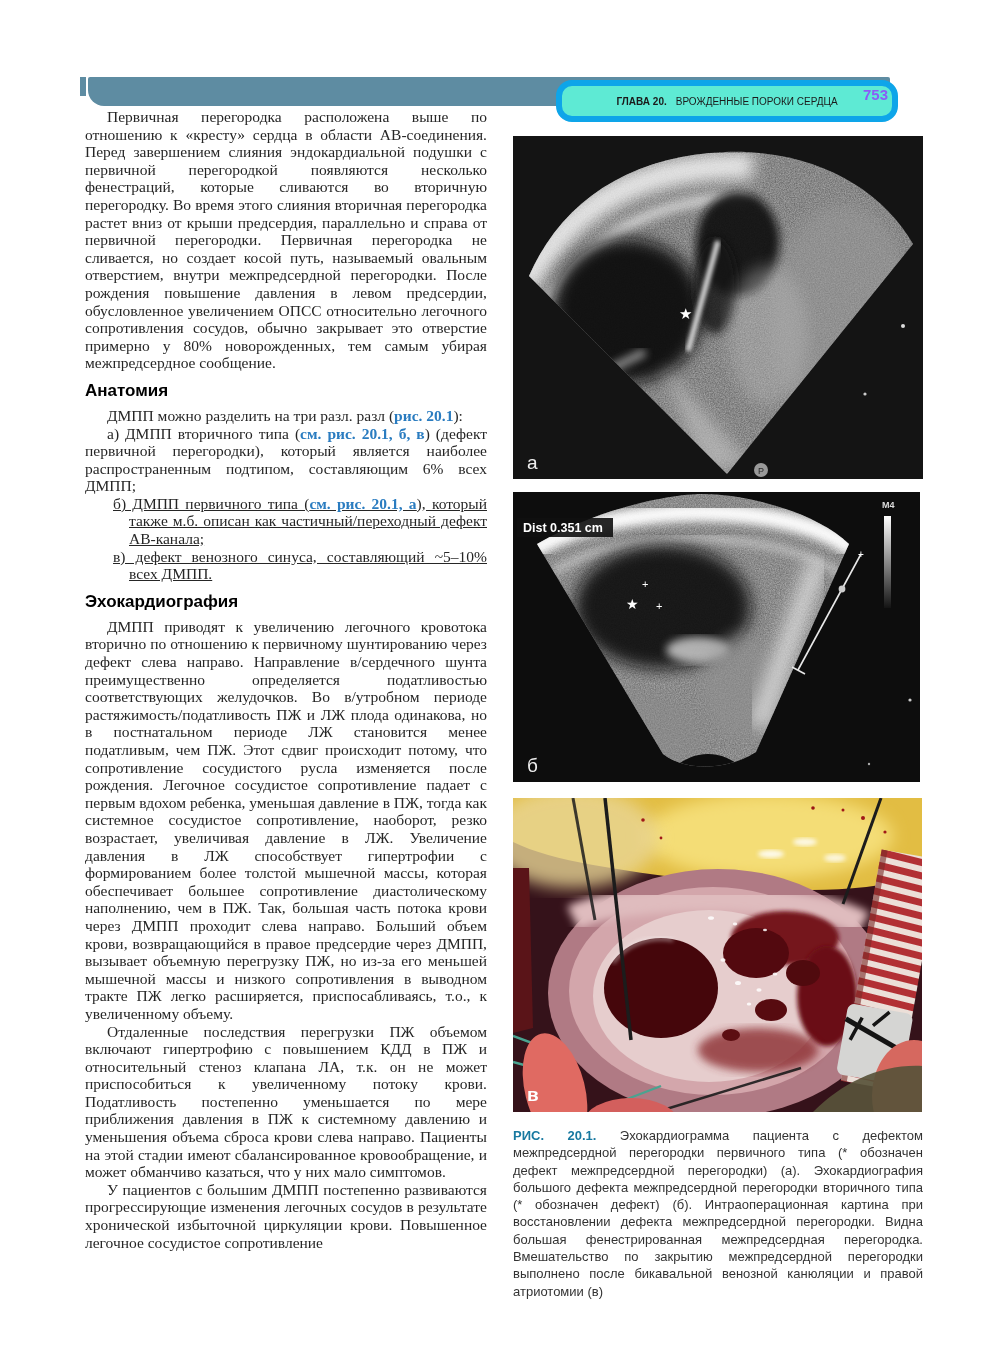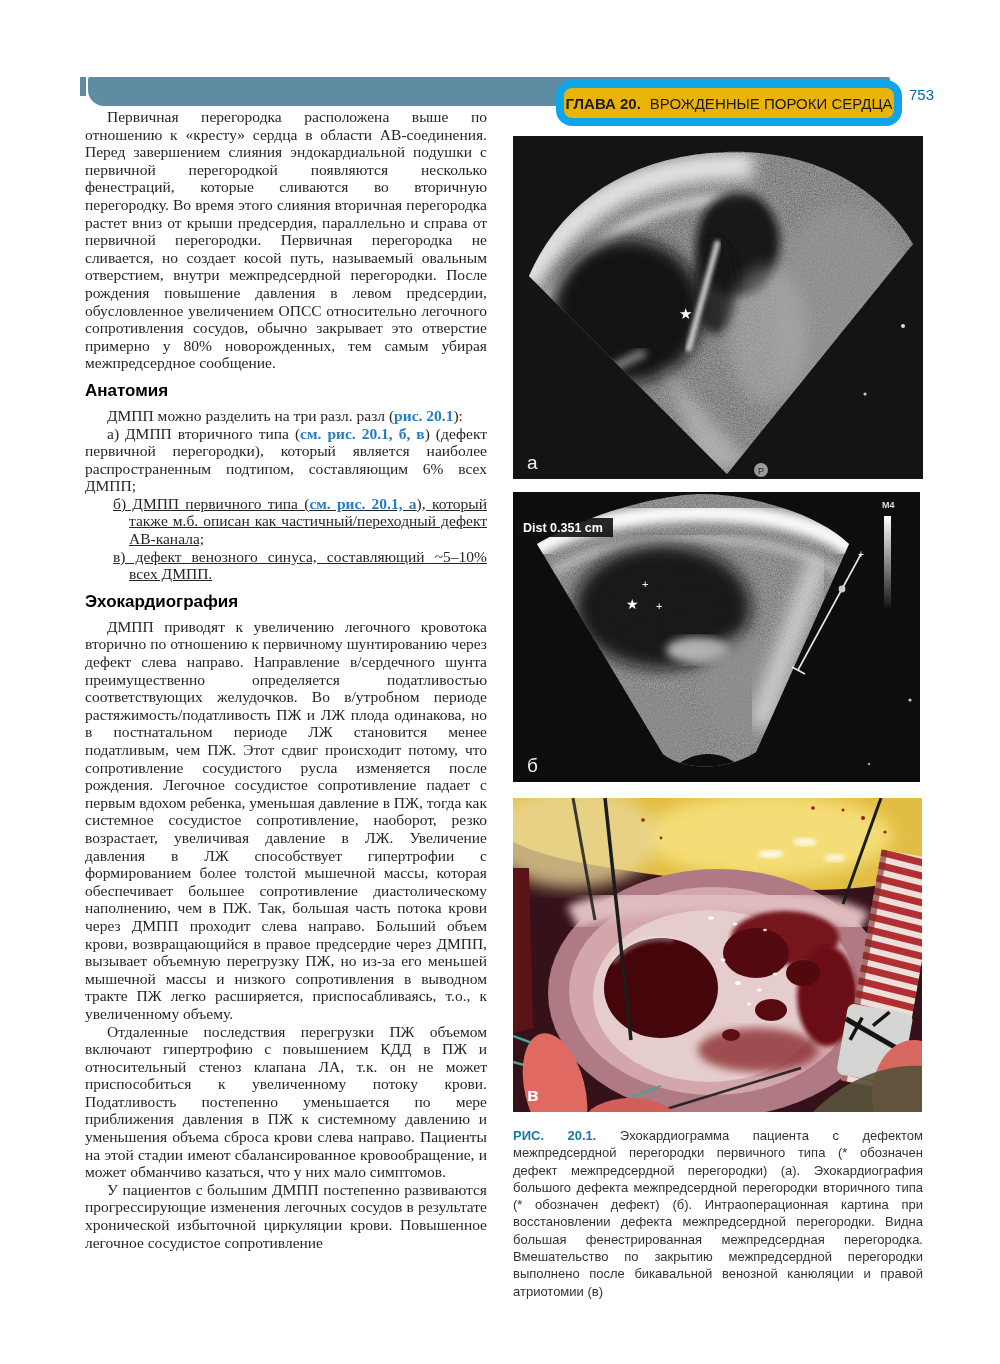--- a/index.html
+++ b/index.html
@@ -3,27 +3,27 @@
 <meta charset="utf-8">
 <style>
   html,body{margin:0;padding:0;background:#ffffff;}
   .page{position:relative;width:1000px;height:1364px;background:#fff;overflow:hidden;
         font-family:"Liberation Serif",serif;color:#262626;}
 
   
   .edge-mark{position:absolute;left:80px;top:77px;width:6px;height:19px;background:#5e8ca2;}
   .header-bar{position:absolute;left:88px;top:77px;width:802px;height:29px;background:#5e8ca2;
               border-radius:2px 2px 2px 16px;}
-  .chapter-box{position:absolute;left:556px;top:80px;width:330px;height:30px;background:#eab308;
-               border:8px solid #0ea5e9;border-radius:16px;display:flex;align-items:center;
+  .chapter-box{position:absolute;left:556px;top:80px;width:330px;height:30px;background:#5eead4;
+               border:6px solid #0ea5e9;border-radius:16px;display:flex;align-items:center;
                justify-content:center;gap:9px;font-family:"Liberation Sans",sans-serif;
-               font-size:15px;color:#1b1b1b;white-space:nowrap;}
+               font-size:10px;color:#1b1b1b;white-space:nowrap;}
   .chapter-label{font-weight:700;}
-  .page-num{position:absolute;left:909px;top:86px;font-family:"Liberation Sans",sans-serif;
-            font-weight:400;font-size:15px;color:#0369a1;}
+  .page-num{position:absolute;left:863px;top:86px;font-family:"Liberation Sans",sans-serif;
+            font-weight:700;font-size:15px;color:#8b5cf6;}
 
   
   .col-left{position:absolute;left:85px;top:108px;width:402px;font-size:15.5px;
             line-height:17.6px;text-align:justify;}
   .col-left p{margin:0;}
   .indent{text-indent:22px;}
   .hang{padding-left:44px;text-indent:-16px;text-decoration:underline;}
   h2.sect{font-family:"Liberation Sans",sans-serif;font-weight:700;font-size:17px;
           color:#000000;margin:9px 0 6px 0;text-align:left;line-height:20px;}
   .fig-link{color:#2a7cc0;font-weight:700;}

